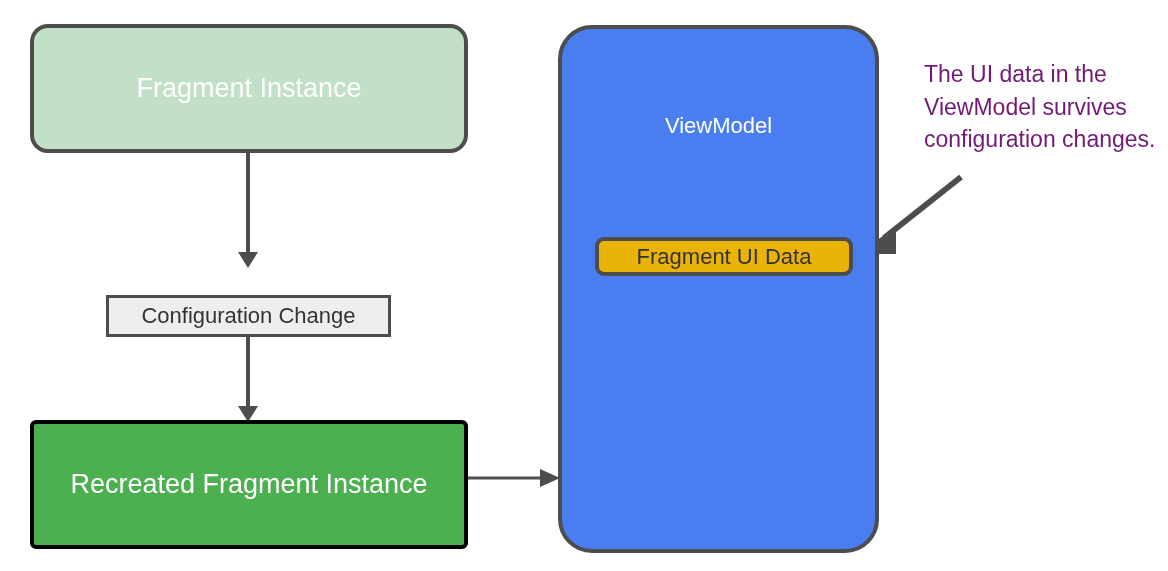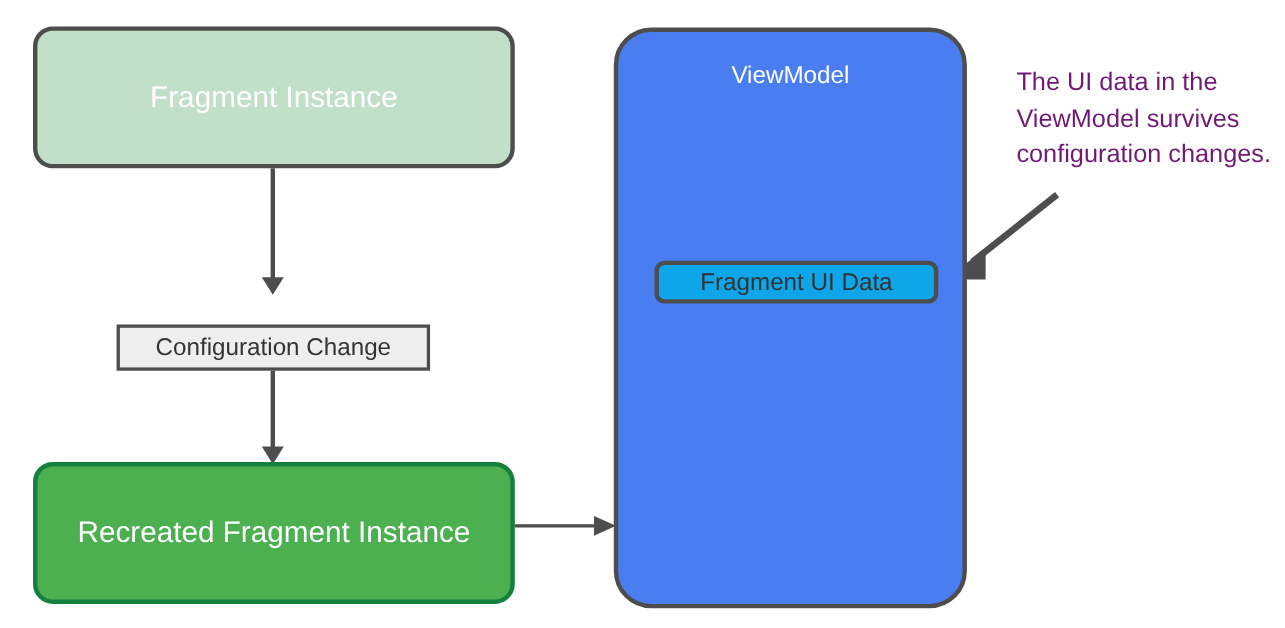--- a/index.html
+++ b/index.html
@@ -76,51 +76,51 @@
     margin-top: 29px;
   }
 
   
   #node-recreated-fragment-instance {
     left: 18px;
     top: 420px;
     width: 438px;
     height: 129px;
     background: #4caf50;
-    border: 4px solid #15803d;
-    border-radius: 18px;
+    border: 4px solid #000000;
+    border-radius: 6px;
     color: #ffffff;
     font-size: 27px;
   }
 
   
   #node-viewmodel {
     left: 546px;
     top: 25px;
     width: 321px;
     height: 528px;
     background: #4a7ef0;
     border: 4px solid #4d4d4d;
     border-radius: 34px;
     color: #ffffff;
     font-size: 22px;
     align-items: flex-start;
     justify-content: center;
   }
   #node-viewmodel .node-label {
-    margin-top: 26px;
+    margin-top: 84px;
   }
 
   
   #node-fragment-ui-data {
     left: 583px;
     top: 237px;
     width: 258px;
     height: 39px;
-    background: #0ea5e9;
+    background: #eab308;
     border: 4px solid #4d4d4d;
     border-radius: 9px;
     color: #333333;
     font-size: 22px;
   }
 
   
   #annotation-text {
     position: absolute;
     left: 912px;

